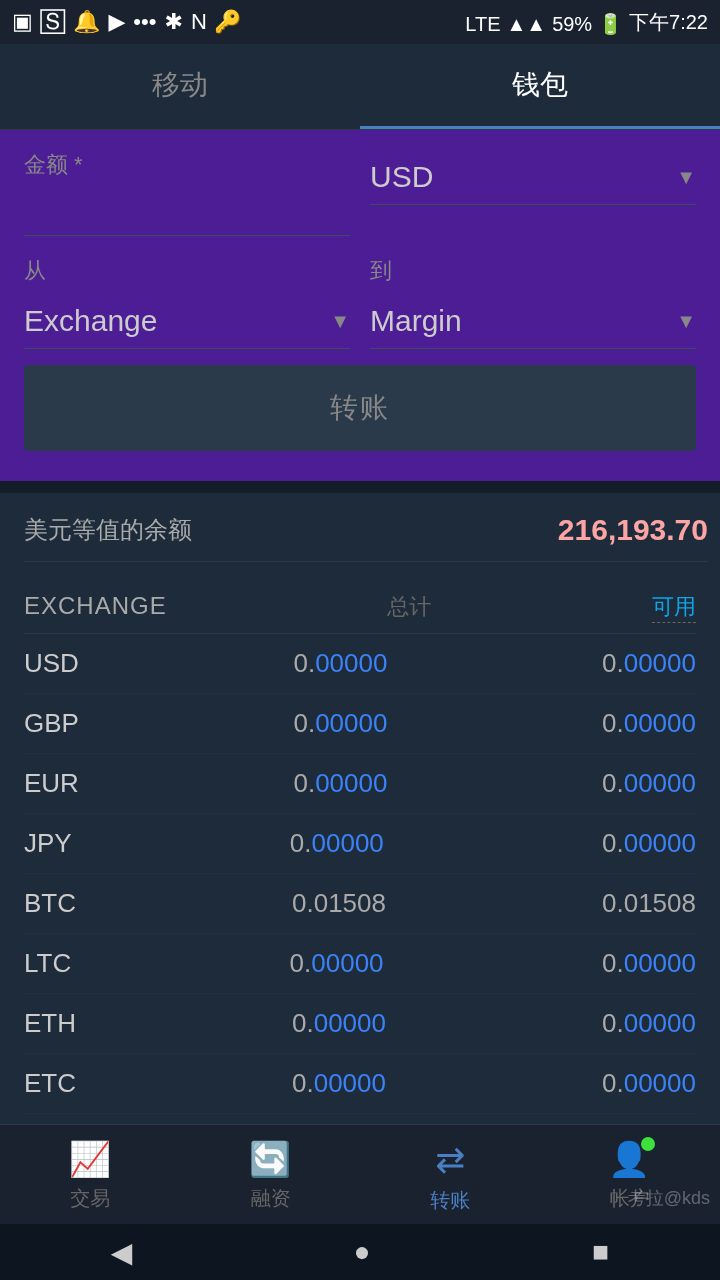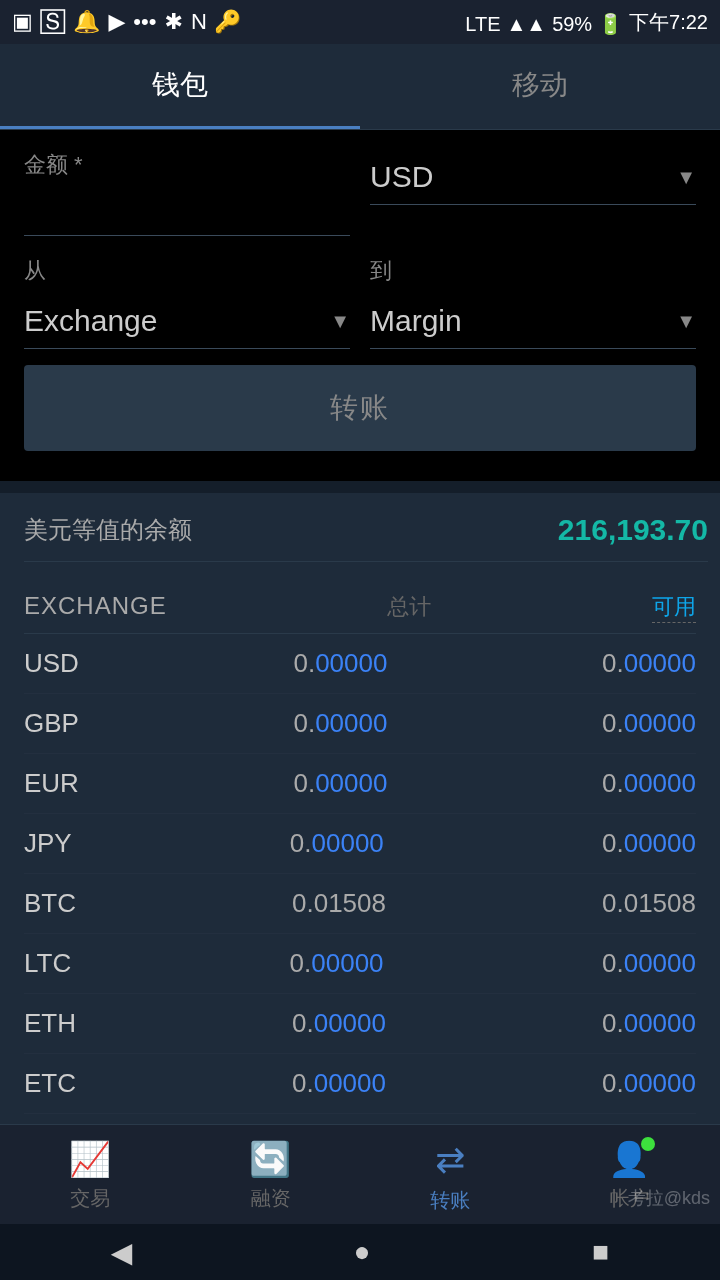--- a/index.html
+++ b/index.html
@@ -41,21 +41,21 @@
       color: #888;
       cursor: pointer;
     }
     .top-tab.active {
       color: #fff;
       border-bottom: 3px solid #4a7fc1;
     }
 
     
     .form-area {
-      background: #000000;
+      background: #4c1d95;
       padding: 20px 24px 30px 24px;
     }
 
     .form-row {
       display: flex;
       gap: 20px;
       margin-bottom: 16px;
     }
 
     .form-group {
@@ -146,21 +146,21 @@
       border-bottom: 1px solid #2a3a4a;
       padding-bottom: 14px;
       margin-bottom: 10px;
     }
     .balance-label {
       font-size: 24px;
       color: #aaa;
     }
     .balance-value {
       font-size: 30px;
-      color: #14b8a6;
+      color: #fca5a5;
       font-weight: bold;
     }
 
     
     .exchange-table {
       width: 100%;
       padding: 0 24px;
       background: #1e2b3a;
     }
     .table-header {
@@ -293,22 +293,22 @@
   <div class="status-right">
     <span>LTE</span>
     <span>▲▲</span>
     <span>59%</span>
     <span>🔋</span>
     <span>下午7:22</span>
   </div>
 </div>
 
 <div class="top-tabs">
+  <div class="top-tab">移动</div>
   <div class="top-tab active">钱包</div>
-  <div class="top-tab">移动</div>
 </div>
 
 <div class="form-area">
 
   <div class="amount-currency-row">
     <div class="form-group amount-group">
       <div class="form-label">金额 *</div>
       <input class="form-input" type="text" placeholder="" style="">
     </div>
     <div class="form-group currency-group">

